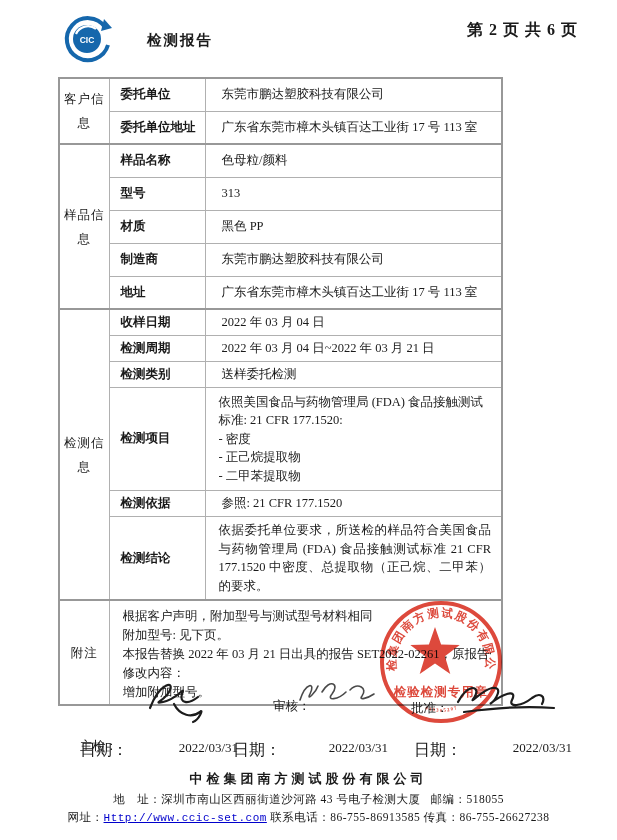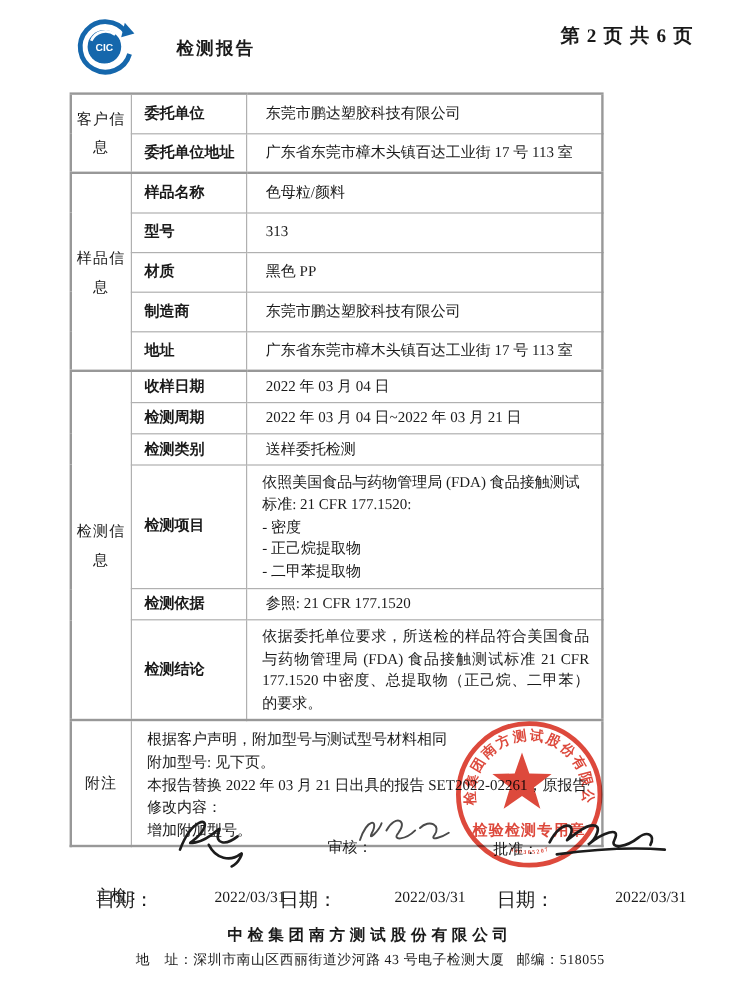--- a/index.html
+++ b/index.html
@@ -186,15 +186,20 @@
   <div class="date-label" style="left:233px; top:740px;">日期：</div>
   <div class="date-val" style="left:288px; top:740px; width:100px;">2022/03/31</div>
   <div class="date-label" style="left:414px; top:740px;">日期：</div>
   <div class="date-val" style="left:472px; top:740px; width:100px;">2022/03/31</div>
 
   <div class="footer">
     <div class="f-company">中检集团南方测试股份有限公司</div>
     <div class="f-line">
       <span>地　址：</span><span>深圳市南山区西丽街道沙河路 43 号电子检测大厦</span><span class="f-sep"></span><span>邮编：</span><span>518055</span>
     </div>
+    <div class="f-line">
+      <span>网址：</span><a class="f-url">Http://www.ccic-set.com</a>
+      <span>联系电话：</span><span>86-755-86913585</span>
+      <span>传真：</span><span>86-755-26627238</span>
+    </div>
   </div>
 
 </div>
 
 </body></html>

